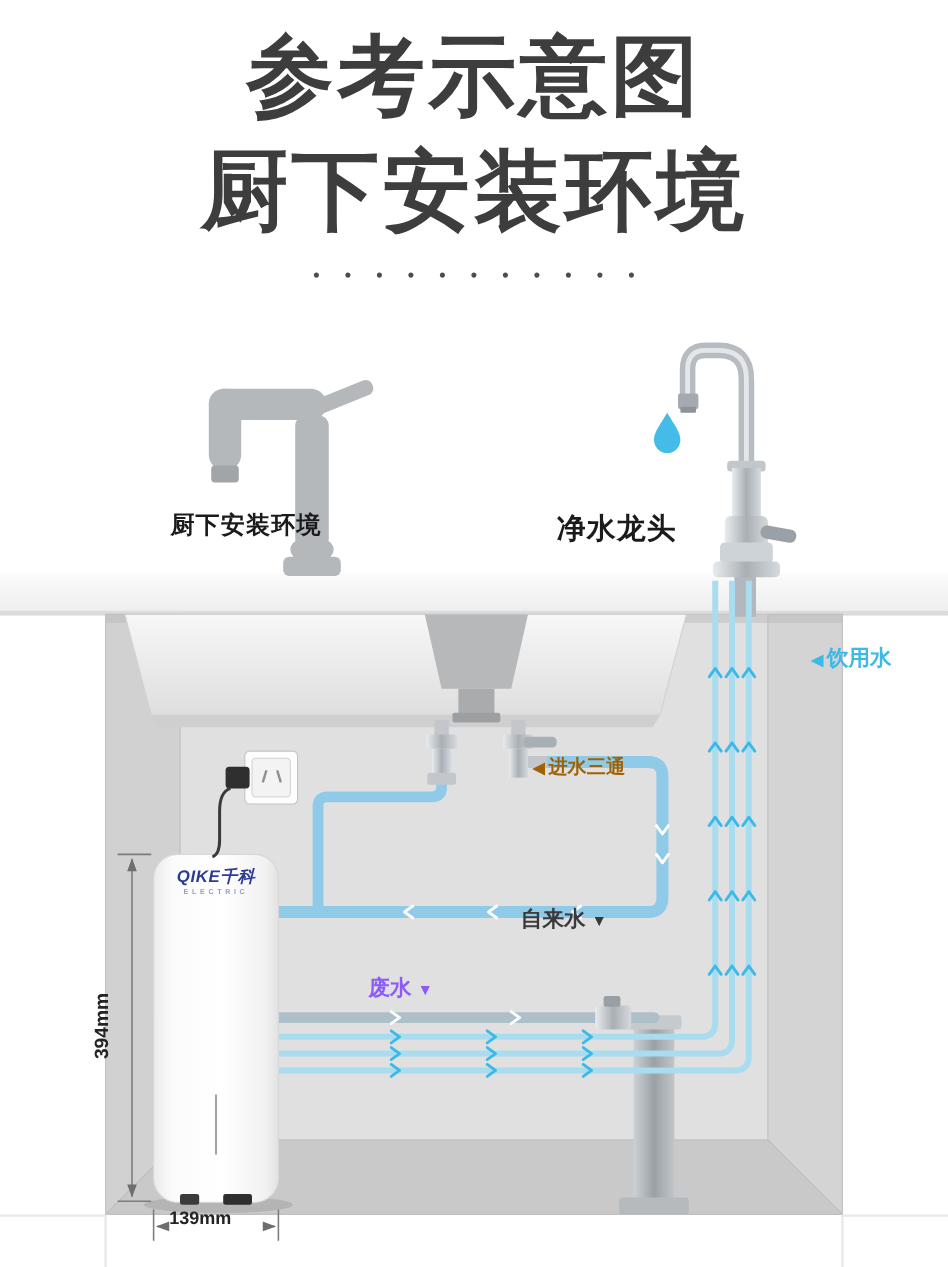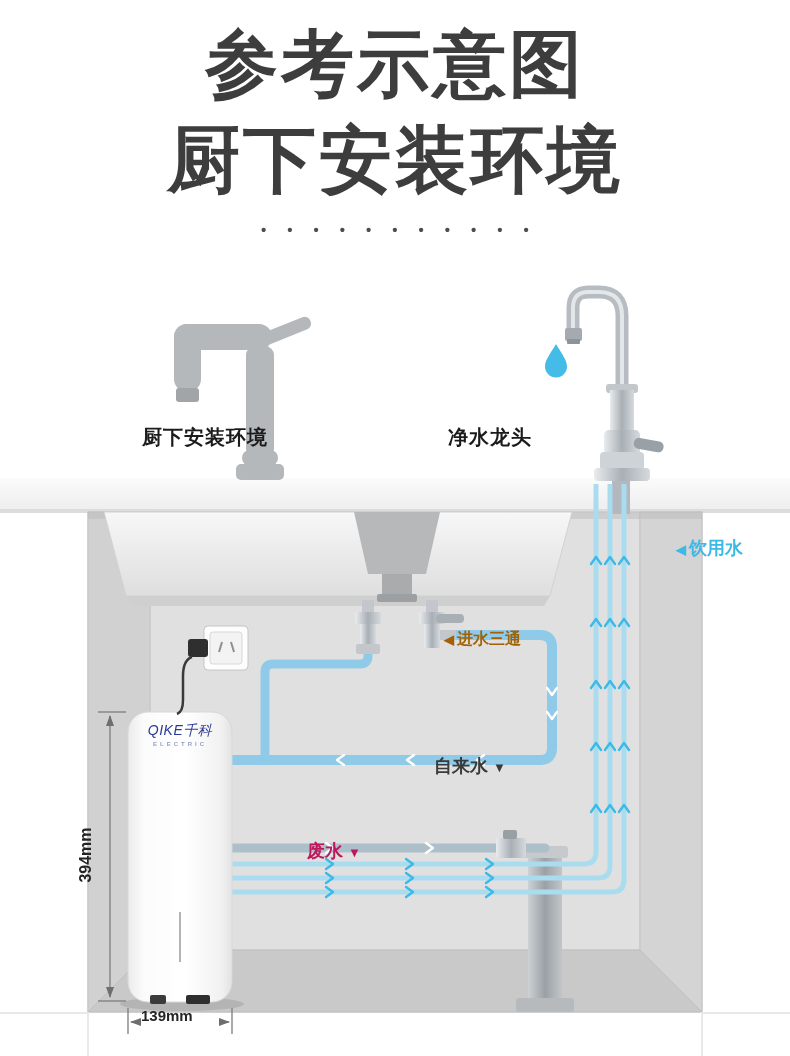--- a/index.html
+++ b/index.html
@@ -12,34 +12,34 @@
     position:absolute;top:16px;left:0;width:100%;text-align:center;
     color:#3d3d3d;font-weight:900;
   }
   .title .line{font-size:73px;line-height:1.32;letter-spacing:3px;}
   .dots{
     margin-top:12px;font-size:15px;font-weight:700;color:#4d4d4d;
     letter-spacing:21px;padding-left:21px;
   }
   .label{position:absolute;font-weight:700;color:#1b1b1b;white-space:nowrap;}
   #lbl-normal{left:142px;top:424px;font-size:20px;letter-spacing:1px;}
-  #lbl-purified{left:448px;top:424px;font-size:20px;letter-spacing:1px;}
+  #lbl-purified{left:464px;top:424px;font-size:24px;letter-spacing:1px;}
   #lbl-drinking{left:676px;top:536px;font-size:18px;color:#3cb9e6;}
   #lbl-tee{left:444px;top:629px;font-size:16px;color:#a16207;}
   #lbl-tap{left:434px;top:754px;font-size:18px;color:#3a3a3a;}
-  #lbl-waste{left:307px;top:811px;font-size:18px;color:#be185d;margin-top:28px;}
+  #lbl-waste{left:307px;top:811px;font-size:18px;color:#8b5cf6;}
   .arrow-l{font-size:13px;margin-right:3px;}
   .arrow-d{font-size:13px;margin-left:5px;}
   #dim-h{
     left:50px;top:846px;width:72px;text-align:center;
     transform:rotate(-90deg);font-size:16px;color:#242424;
   }
   #dim-w{left:141px;top:1007px;width:78px;text-align:left;font-size:15px;color:#242424;}
   #brand{position:absolute;left:140px;top:722px;width:80px;text-align:center;}
-  #brand .name{font-size:14px;font-weight:400;font-style:italic;color:#2b3a96;letter-spacing:0.5px;}
+  #brand .name{font-size:14px;font-weight:700;font-style:italic;color:#2b3a96;letter-spacing:0.5px;}
   #brand .series{font-size:6px;font-weight:700;letter-spacing:3px;color:#93a2c4;margin-top:1px;}
 </style>
 </head>
 <body>
 
 <svg width="790" height="1056" viewBox="0 0 790 1056">
   <defs>
     <linearGradient id="gCounter" x1="0" y1="0" x2="0" y2="1">
       <stop offset="0" stop-color="#fbfbfb"></stop>
         <stop offset="1" stop-color="#ededed"></stop>

